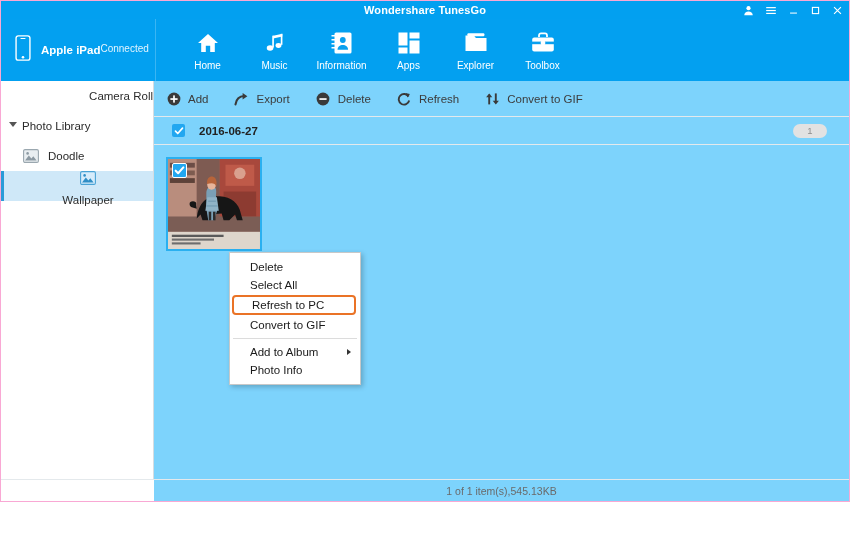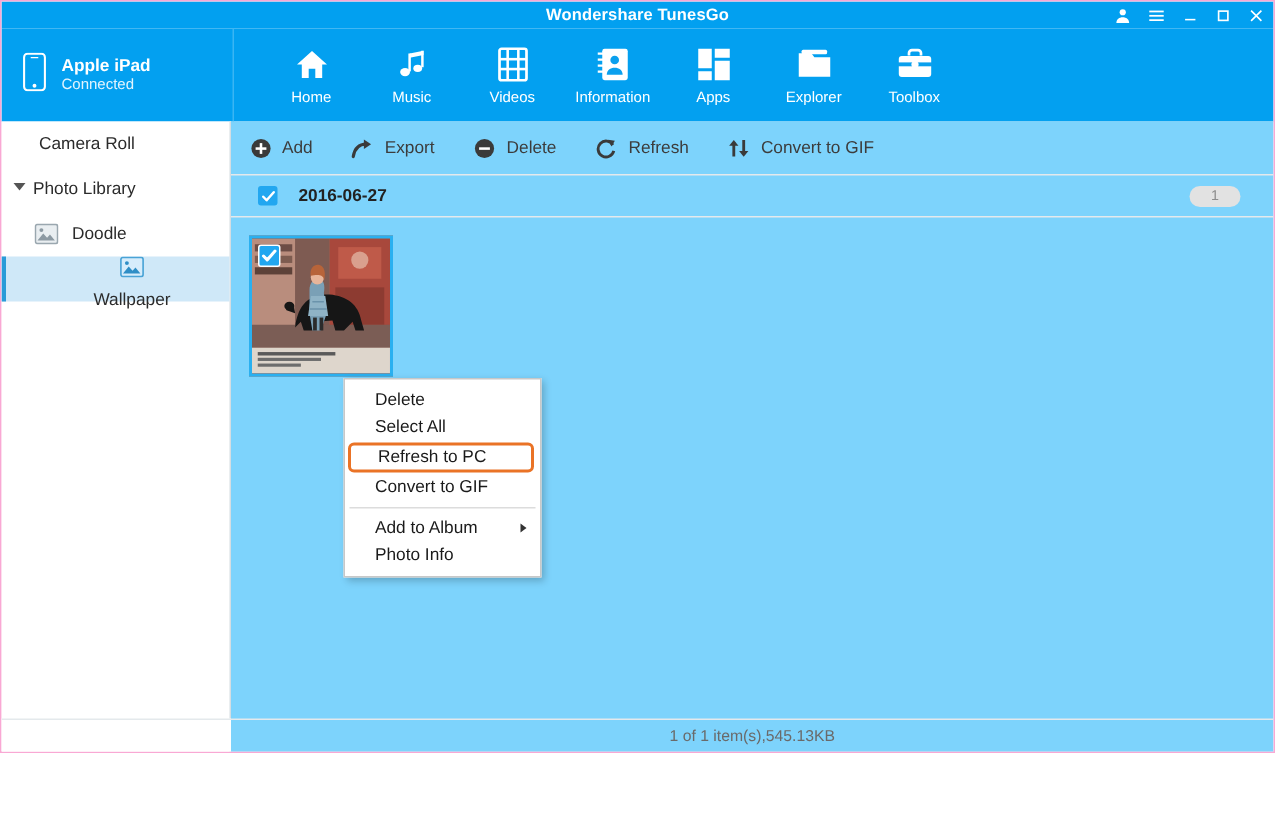--- a/index.html
+++ b/index.html
@@ -41,21 +41,21 @@
     width: 848px; height: 62px;
     background: #03a0f0;
     display: flex; align-items: stretch;
   }
   #device {
     width: 155px; height: 62px;
     display: flex; align-items: center; gap: 10px;
     padding-left: 14px;
     border-right: 1px solid #3ab5f3;
   }
-  #device-text { display: flex; flex-direction: column; line-height: 1.25; }
+  #device-text { display: flex; flex-direction: row; line-height: 1.25; }
   #device-name { color:#fff; font-size: 11.5px; font-weight: bold; }
   #device-status { color:#e2f4fe; font-size: 10px; }
 
   #tabs { display: flex; align-items: center; margin-left: 18px; }
   .tab {
     width: 67px; height: 62px;
     display: flex; flex-direction: column;
     align-items: center; justify-content: center;
     gap: 4px; cursor: default;
   }
@@ -68,21 +68,21 @@
     position: absolute; left: 0; top: 80px;
     width: 153px; height: 460px;
     background: #ffffff;
     border-right: 1px solid #d5dde2;
   }
   .side-item {
     height: 30px; display: flex; align-items: center;
     font-size: 11.5px; color: #2b2b2b; cursor: default;
     position: relative;
   }
-  .side-item.lvl0 { padding-left: 25px; }
+  .side-item.lvl0 { padding-left: 25px; justify-content: flex-end; }
   .side-item.lvl1 { padding-left: 8px; gap: 5px; }
   .side-item.lvl2 { padding-left: 22px; gap: 9px; }
   .side-item.selected { background: #cfe8f8; flex-direction: column; }
   .side-item.selected::before {
     content:""; position:absolute; left:0; top:0; bottom:0;
     width: 3px; background: #2a9bd8;
   }
   .caret { width: 0; height: 0; border-left: 4px solid #555;
            border-top: 3.5px solid transparent; border-bottom: 3.5px solid transparent; }
   .caret.open { border-left: 4px solid transparent; border-right: 4px solid transparent;
@@ -254,32 +254,20 @@
               <path d="M10 4 L20 2 v3 L10 7 Z" fill="#fff"></path>
               <rect x="9" y="4" width="1.8" height="13" fill="#fff"></rect>
               <rect x="18.3" y="2" width="1.8" height="12" fill="#fff"></rect>
               <ellipse cx="6.6" cy="17.5" rx="3.6" ry="3" fill="#fff"></ellipse>
               <ellipse cx="15.8" cy="14.8" rx="3.2" ry="2.7" fill="#fff"></ellipse>
             </svg>
         </span>
         <span class="tab-label">Music</span>
       </div>
 
-      <div class="tab">
-        <span class="tab-icon">
-          <svg width="20" height="24" viewBox="0 0 20 24">
-              <rect x="1" y="1.5" width="18" height="21" rx="1.4" fill="none" stroke="#fff" stroke-width="1.8"></rect>
-              <rect x="5.6" y="1.5" width="1.7" height="21" fill="#fff"></rect>
-              <rect x="12.7" y="1.5" width="1.7" height="21" fill="#fff"></rect>
-              <rect x="1" y="7.6" width="18" height="1.7" fill="#fff"></rect>
-              <rect x="1" y="14.2" width="18" height="1.7" fill="#fff"></rect>
-            </svg>
-        </span>
-        <span class="tab-label">Videos</span>
-      </div>
 
 
       <div class="tab">
         <span class="tab-icon">
           <svg width="22" height="24" viewBox="0 0 22 24">
               <rect x="3.5" y="1.5" width="17" height="21" rx="1.6" fill="#fff"></rect>
               <rect x="0.5" y="4" width="4" height="1.5" fill="#fff"></rect>
               <rect x="0.5" y="8" width="4" height="1.5" fill="#fff"></rect>
               <rect x="0.5" y="12" width="4" height="1.5" fill="#fff"></rect>
               <rect x="0.5" y="16" width="4" height="1.5" fill="#fff"></rect>

